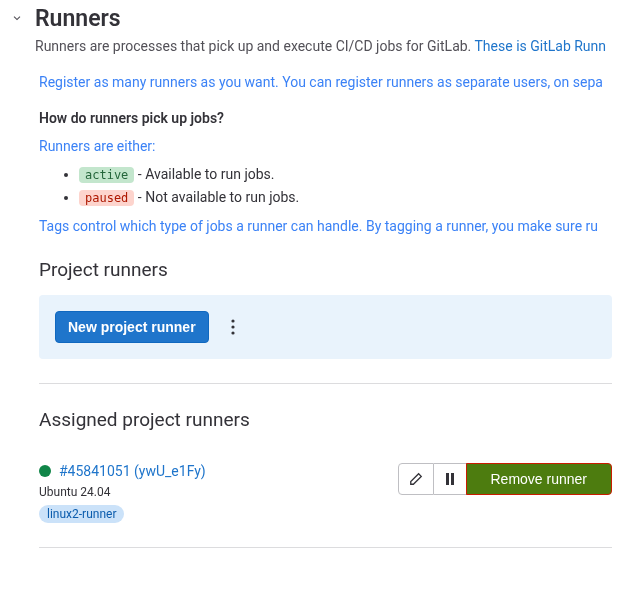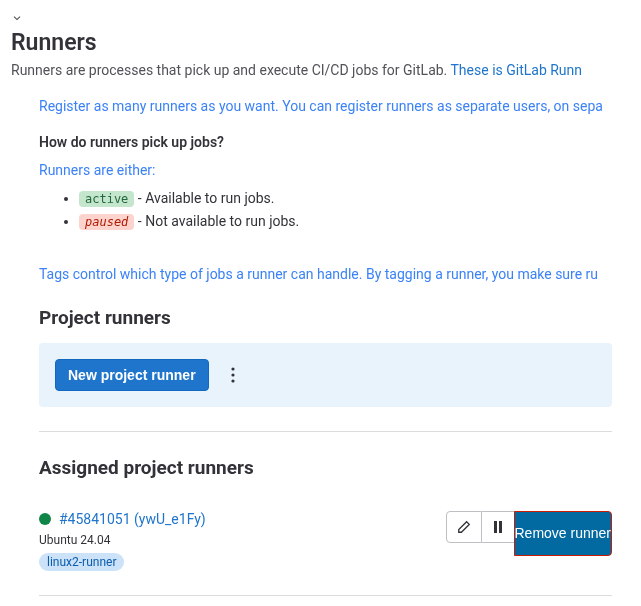--- a/index.html
+++ b/index.html
@@ -14,21 +14,20 @@
       background: #fff;
       width: 641px;
     }
     .main {
       padding: 0 0 0 39px;
     }
     .header-row {
       display: flex;
       align-items: flex-start;
       margin-left: -28px;
-      flex-direction: column;
     }
     .chevron {
       margin-top: 12px;
       margin-right: 12px;
       cursor: pointer;
     }
     .chevron svg {
       display: block;
     }
     h1 {
@@ -55,46 +54,45 @@
       margin-bottom: 20px;
     }
     .bold {
       font-weight: 600;
       color: #333238;
       font-size: 14px;
       margin-bottom: 12px;
     }
     ul {
       margin-left: 40px;
-      margin-bottom: 36px;
+      margin-bottom: 12px;
     }
     li {
       margin-bottom: 6px;
       font-size: 14px;
       color: #333238;
     }
     .badge {
       display: inline-block;
       padding: 1px 6px;
       border-radius: 4px;
       font-family: ui-monospace, SFMono-Regular, Menlo, monospace;
       font-size: 12px;
     }
     .badge-active {
       background: #c3e6cd;
       color: #24663b;
     }
     .badge-paused {
       background: #fdd4cd;
       color: #ae1800;
-      font-style: italic;
     }
     h2 {
       font-size: 19px;
-      font-weight: 700;
+      font-weight: 400;
       color: #333238;
       margin-top: 24px;
       margin-bottom: 14px;
     }
     .info-box {
       background: #e9f3fc;
       border-radius: 4px;
       padding: 16px;
       margin-bottom: 0;
       width: 573px;
@@ -189,28 +187,28 @@
       justify-content: center;
       height: 32px;
     }
     .icon-btn:first-child {
       border-radius: 4px 0 0 4px;
     }
     .icon-btn + .icon-btn {
       border-left: none;
     }
     .btn-danger {
-      background: #0369a1;
+      background: #4d7c0f;
       color: #fff;
       border: 1px solid #c91c00;
-      padding: 6px 0;
+      padding: 6px 24px;
       font-size: 14px;
       cursor: pointer;
       border-radius: 0 4px 4px 0;
-      height: 45px;
+      height: 32px;
       margin-left: -1px;
     }
     .header-block {
       display: flex;
       flex-direction: column;
     }
   </style>
 </head>
 <body>
 

